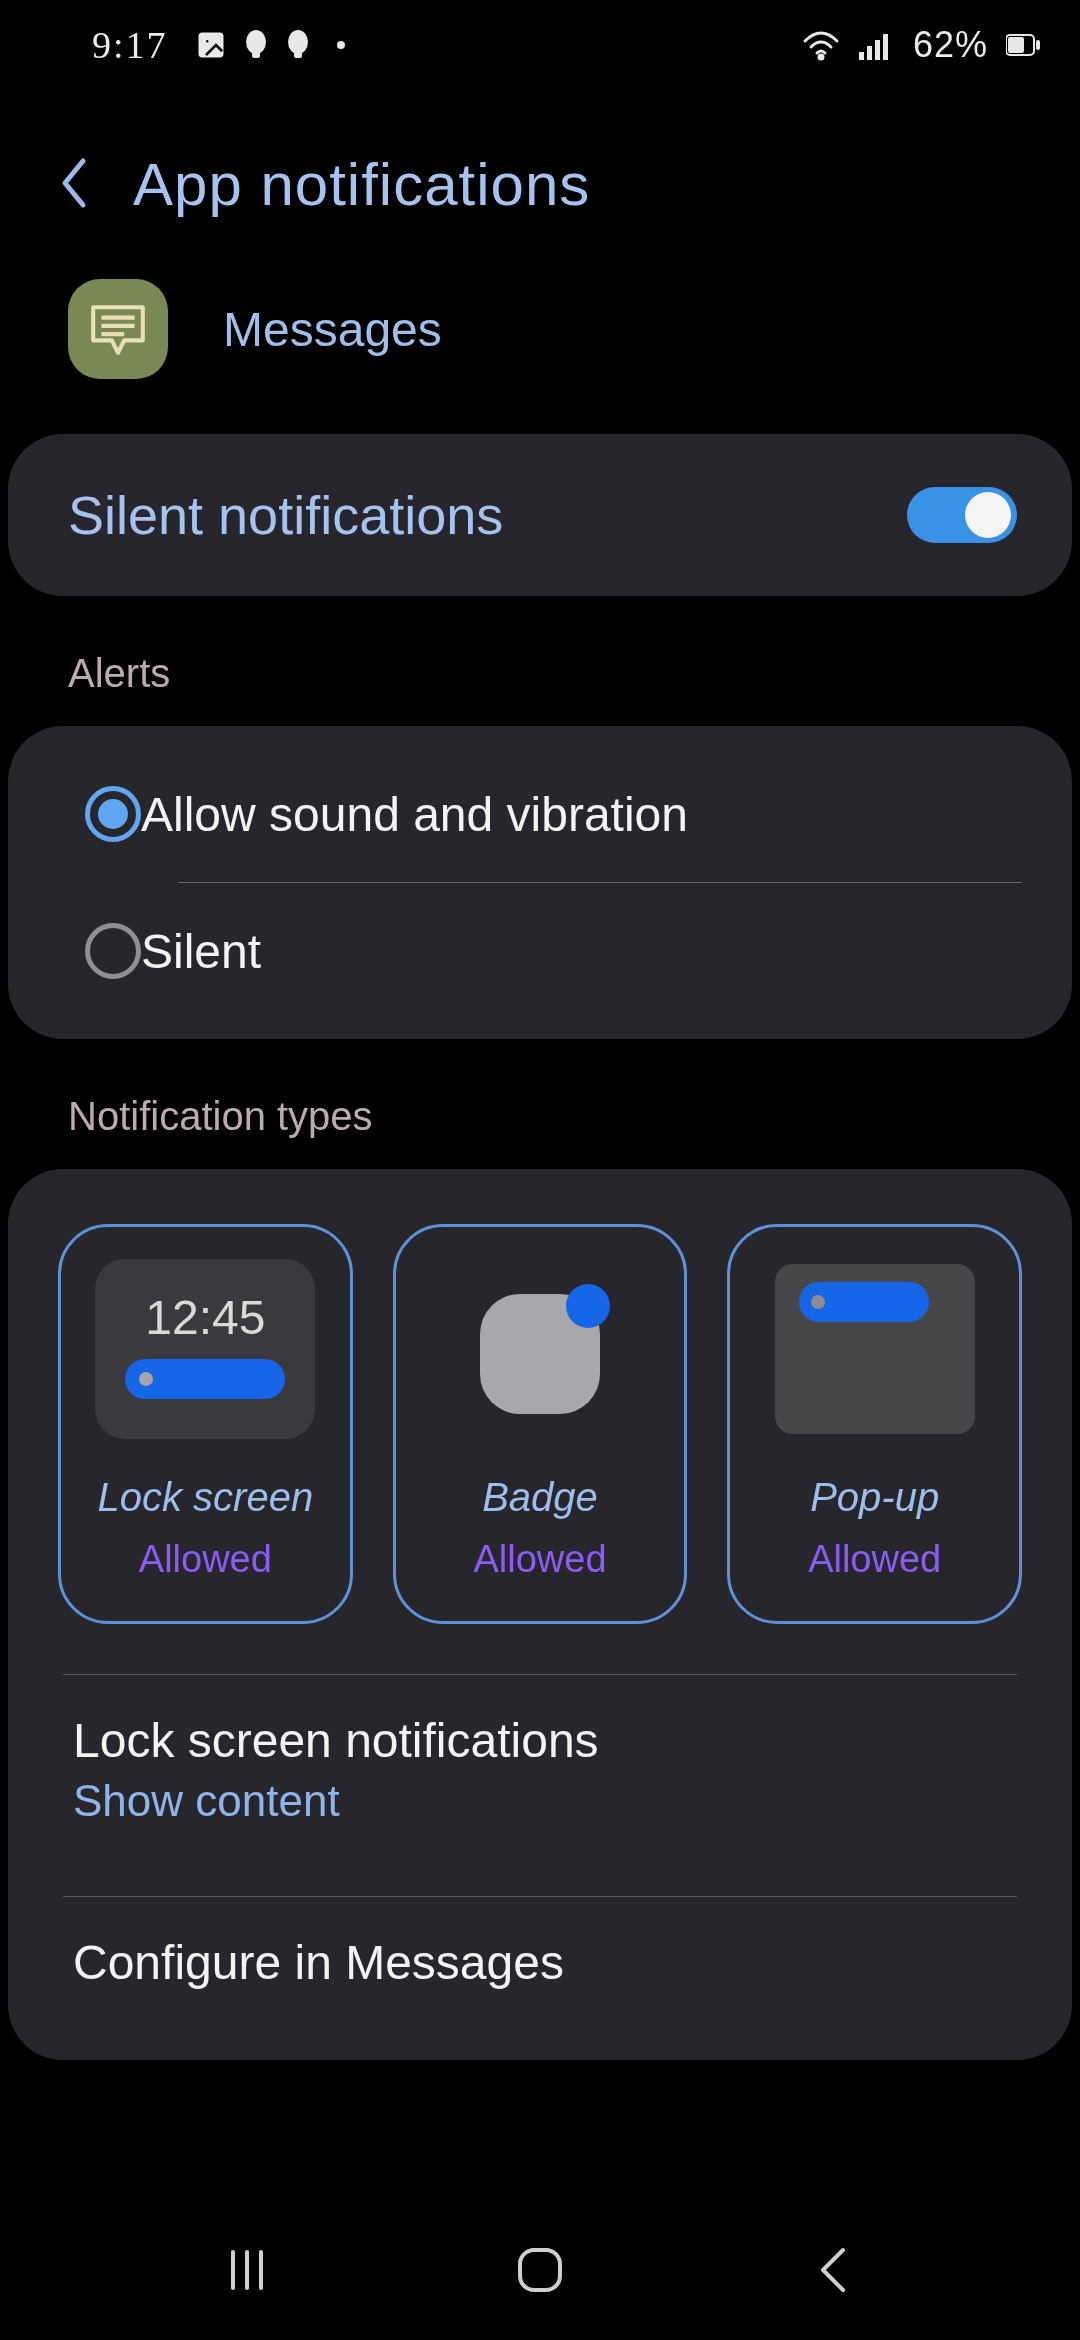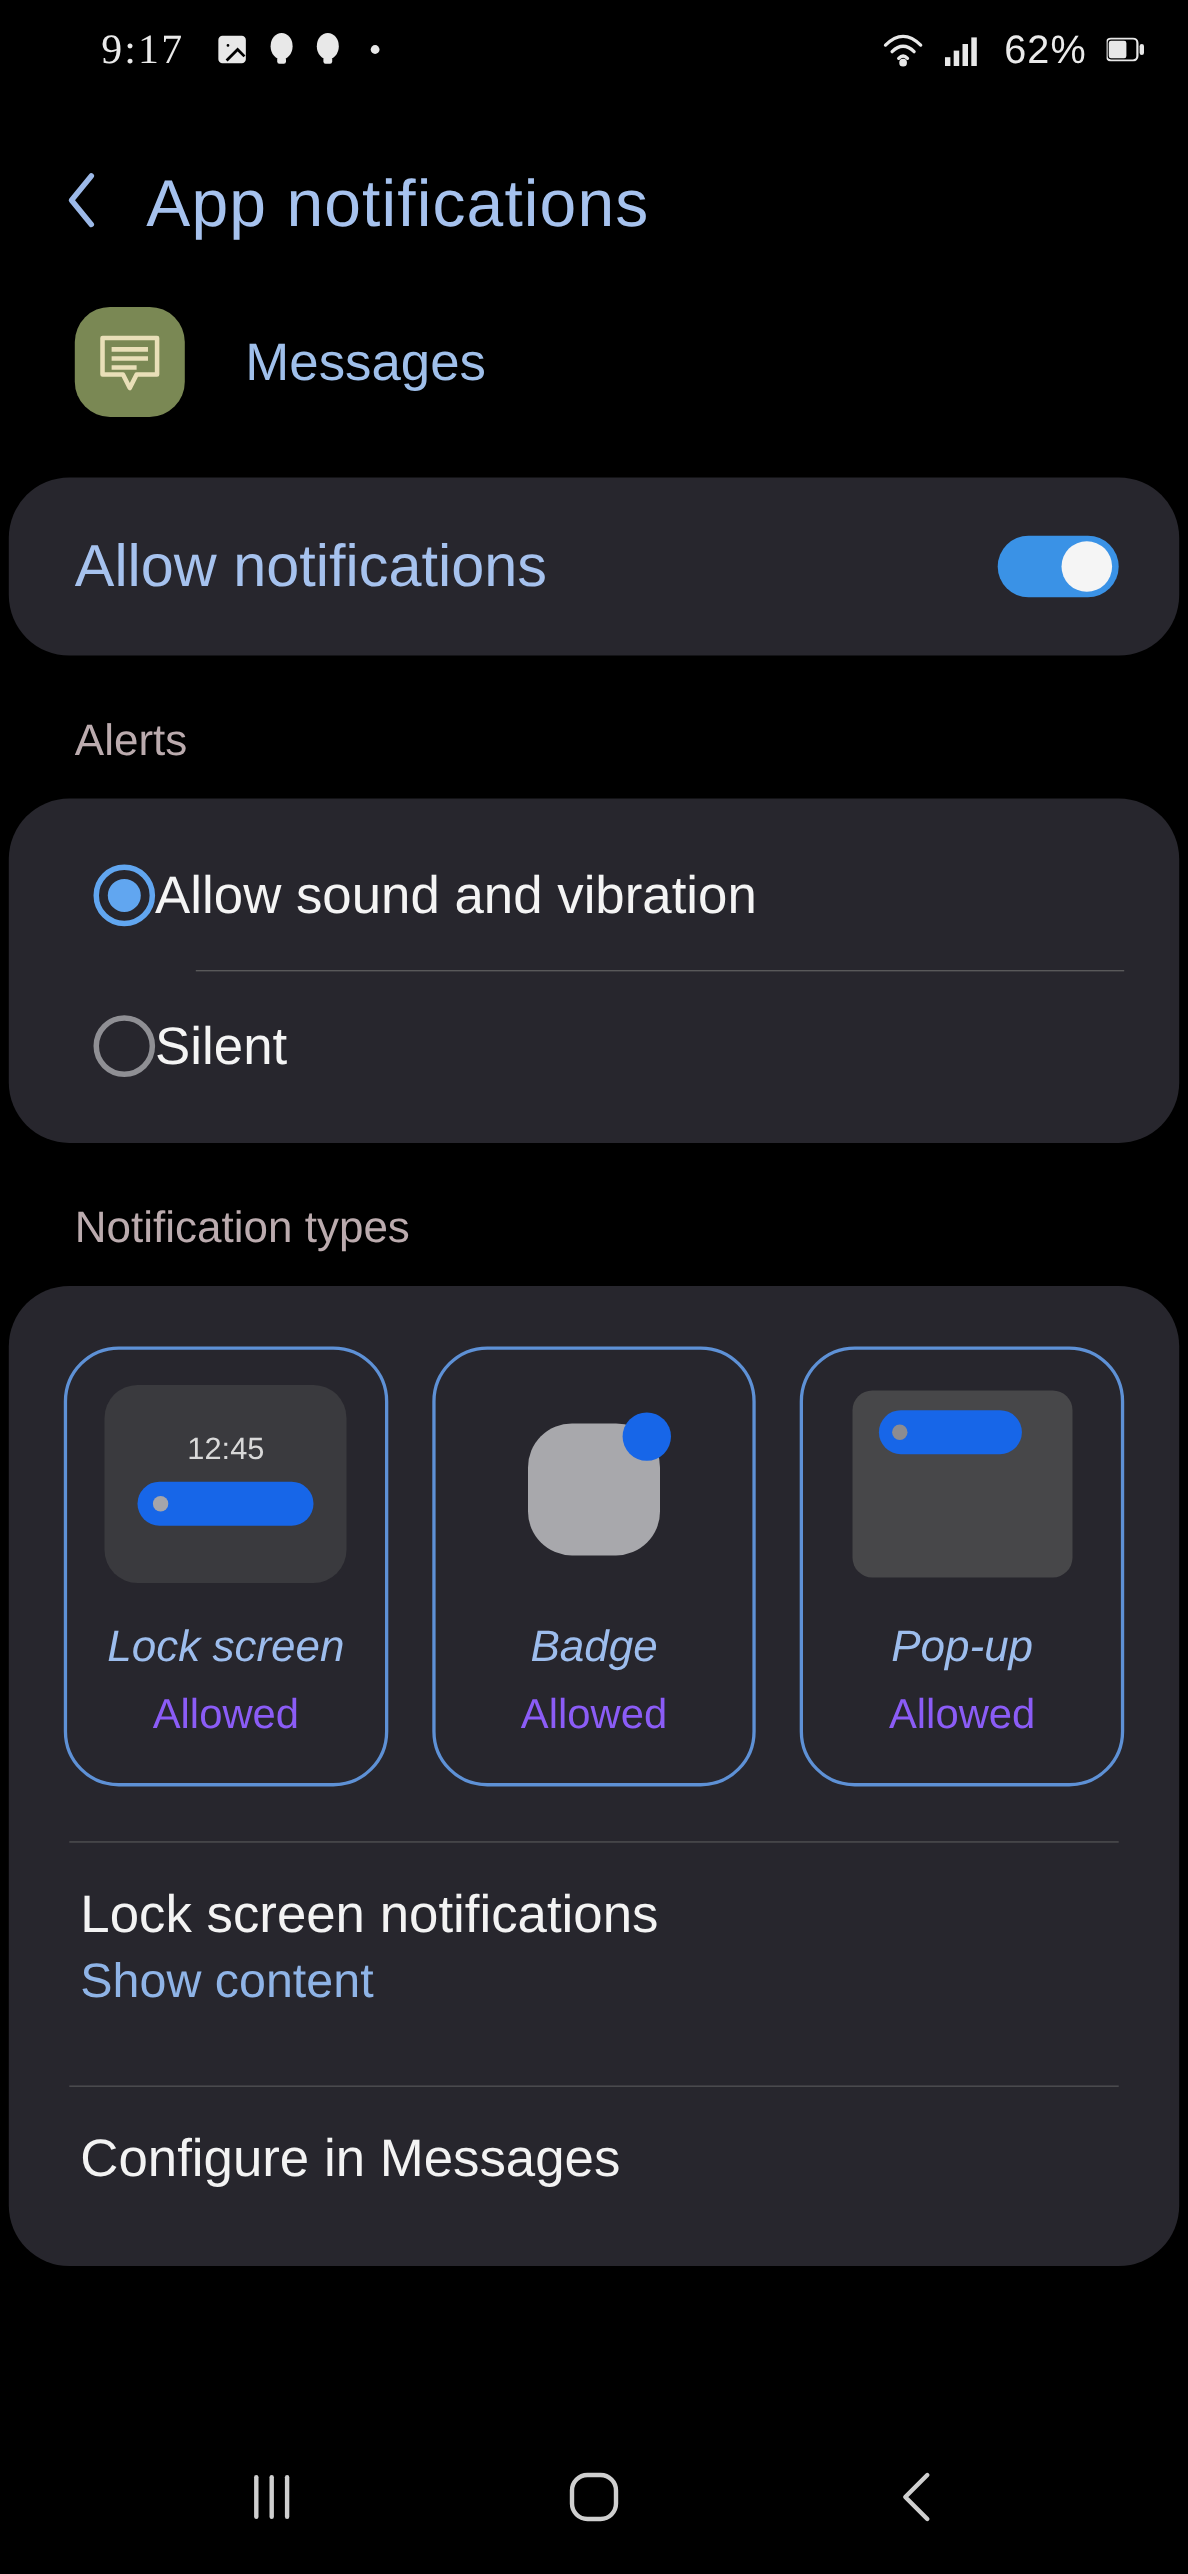--- a/index.html
+++ b/index.html
@@ -180,21 +180,21 @@
     background: #3a3a3e;
     display: flex;
     flex-direction: column;
     align-items: center;
     justify-content: center;
     gap: 14px;
     position: relative;
   }
   .lock-time {
     color: #d9d9d9;
-    font-size: 28px;
+    font-size: 48px;
     font-family: sans-serif;
     margin-top: -10px;
   }
   .lock-bar {
     width: 160px;
     height: 40px;
     background: #1766e8;
     border-radius: 22px;
     position: relative;
   }
@@ -382,21 +382,21 @@
       <path d="M6 6 H54 V38 H36 L30 50 L24 38 H6 Z"></path>
       <line x1="14" y1="16" x2="46" y2="16"></line>
       <line x1="14" y1="24" x2="46" y2="24"></line>
       <line x1="14" y1="32" x2="36" y2="32"></line>
     </svg>
   </div>
   <div class="app-name">Messages</div>
 </div>
 
 <div class="panel allow-row">
-  <div class="allow-label">Allow notifications</div>
+  <div class="allow-label">Silent notifications</div>
   <div class="switch"></div>
 </div>
 
 <div class="section-label">Alerts</div>
 
 <div class="panel radio-group">
   <div class="radio-row">
     <div class="radio-outer selected">
       <div class="radio-inner"></div>
     </div>

